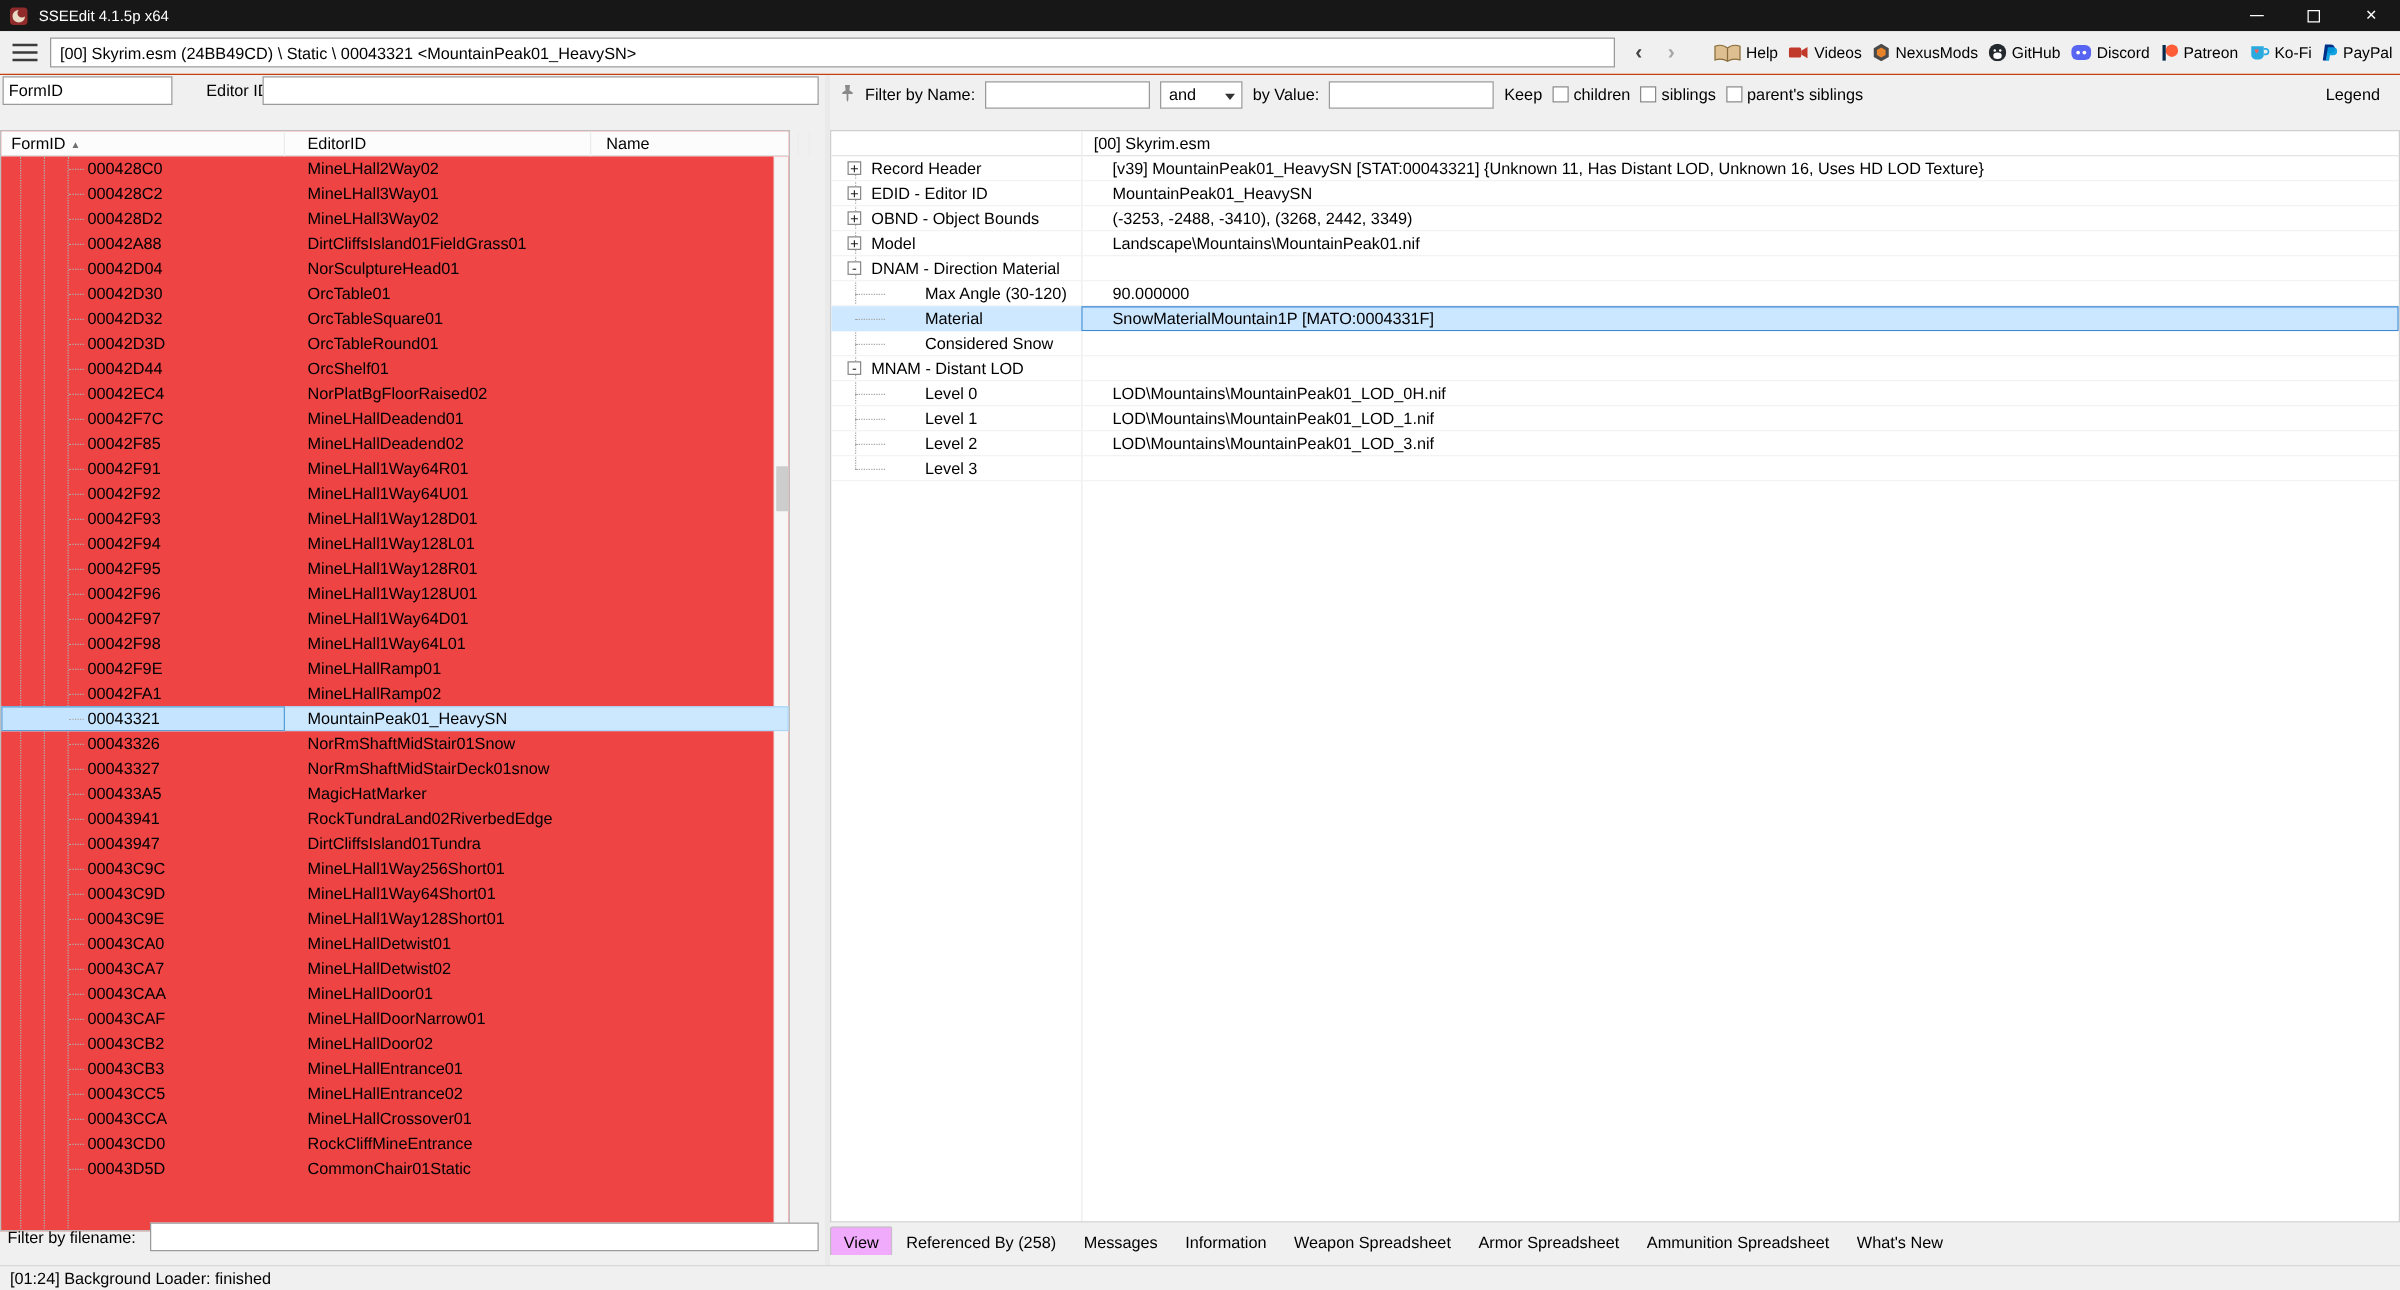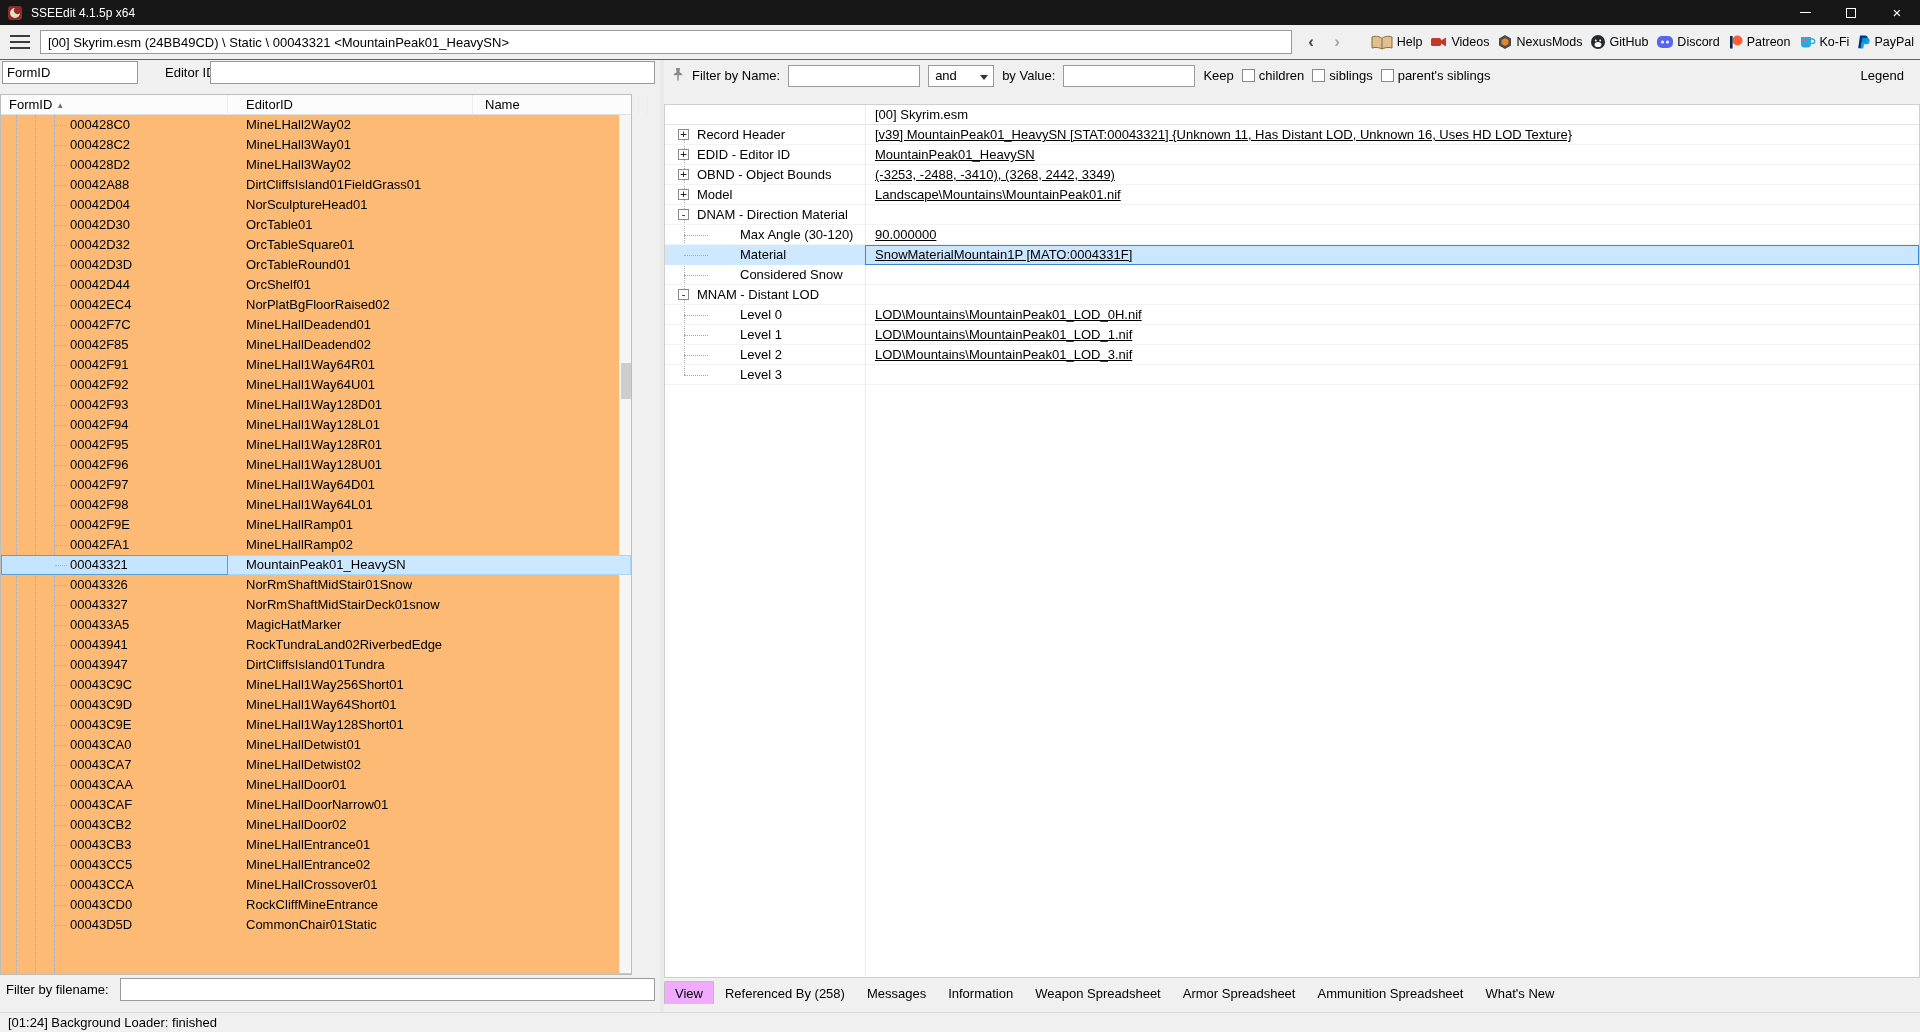--- a/index.html
+++ b/index.html
@@ -34,21 +34,21 @@
   .splitter { position:absolute; left:660px; top:60px; width:4px; height:952px; background:#eaeaea; }
   .right-panel { position:absolute; left:664px; top:60px; width:1256px; height:952px; background:#f0f0f0; }
 
   
   .lp-top { position:absolute; left:2px; top:1px; right:5px; height:24px; }
   .formid-box { position:absolute; left:0; top:0; width:136px; height:23px; background:#fff; border:1px solid #9a9a9a; line-height:21px; padding-left:4px; }
   .edid-label { position:absolute; left:163px; top:4px; }
   .edid-input { position:absolute; left:208px; top:0; right:0; height:23px; background:#fff; border:1px solid #9a9a9a; padding:0 5px; font-family:"Liberation Sans", sans-serif; font-size:13px; }
 
   
-  .lp-table { position:absolute; left:0; top:34px; width:632px; height:881px; background:#fdba74; border:1px solid #bdbdbd; }
+  .lp-table { position:absolute; left:0; top:44px; width:632px; height:881px; background:#ef4444; border:1px solid #bdbdbd; }
   .lt-header { height:20px; display:grid; grid-template-columns:227px 245px 166px 1fr; background:#fcfcfc; border-bottom:1px solid #e0e0e0; line-height:19px; }
   .lt-h { border-right:1px solid #ececec; padding-left:8px; white-space:nowrap; }
   .lt-h.h-editorid { padding-left:18px; }
   .lt-h.h-name { padding-left:12px; }
   .sort-arrow { font-size:8px; color:#707070; margin-left:4px; vertical-align:1px; }
   .lt-body { position:relative; height:858px; overflow:hidden; }
   .tg { position:absolute; top:0; bottom:0; width:0; border-left:1px dotted #aeaeae; }
   .tg1 { left:15px; } .tg2 { left:34px; } .tg3 { left:53px; }
   .trow { position:relative; display:grid; grid-template-columns:227px 245px 166px; height:20px; line-height:20px; white-space:nowrap; }
   .c-formid { position:relative; padding-left:69px; }
@@ -80,21 +80,21 @@
   .rp-view { position:absolute; left:0; top:44px; width:1256px; height:874px; background:#fff; border:1px solid #cfcfcf; overflow:hidden; }
   .rv-colsep { position:absolute; left:200px; top:0; bottom:0; width:0; border-left:1px solid #ececec; }
   .rv-header { height:20px; line-height:20px; padding-left:210px; border-bottom:1px solid #e4e4e4; white-space:nowrap; }
   .rv-rows { position:relative; }
   .rv-guide { position:absolute; left:19px; top:10px; height:240px; width:0; border-left:1px dotted #a8a8a8; }
   .vrow { position:relative; display:grid; grid-template-columns:200px 1fr; height:20px; line-height:20px; border-bottom:1px solid #f3f3f3; white-space:nowrap; }
   .v-label { position:relative; padding-left:32px; }
   .depth1 .v-label { padding-left:75px; }
   .depth1 .v-label::before { content:""; position:absolute; left:19px; top:10px; width:24px; border-top:1px dotted #a8a8a8; }
   .expander { position:absolute; left:13px; top:4px; width:11px; height:11px; background:#fff; border:1px solid #8a8a8a; font-family:"DejaVu Sans Mono", monospace; font-size:11px; line-height:9px; text-align:center; color:#222; z-index:2; }
-  .v-value { padding-left:10px;text-decoration:underline; }
+  .v-value { padding-left:25px; }
   .vrow.sel .v-label { background:#cde8ff; }
   .vrow.sel .v-value { background:#cbe6ff; box-shadow:inset 0 0 0 1px #3d88d2; }
 
   
   .rp-tabs { position:absolute; left:0; top:921px; height:23px; display:flex; align-items:stretch; }
   .tab { padding:3px 10px 0 10px; border:1px solid transparent; border-bottom:none; line-height:17px; }
   .tab.active { background:#f0abfc; border-color:#bdbdbd; border-radius:2px 2px 0 0; }
 
   
   .statusbar { position:absolute; left:0; top:1012px; width:100%; height:20px; background:#f0f0f0; border-top:1px solid #d8d8d8; display:flex; align-items:center; padding-left:8px; }

